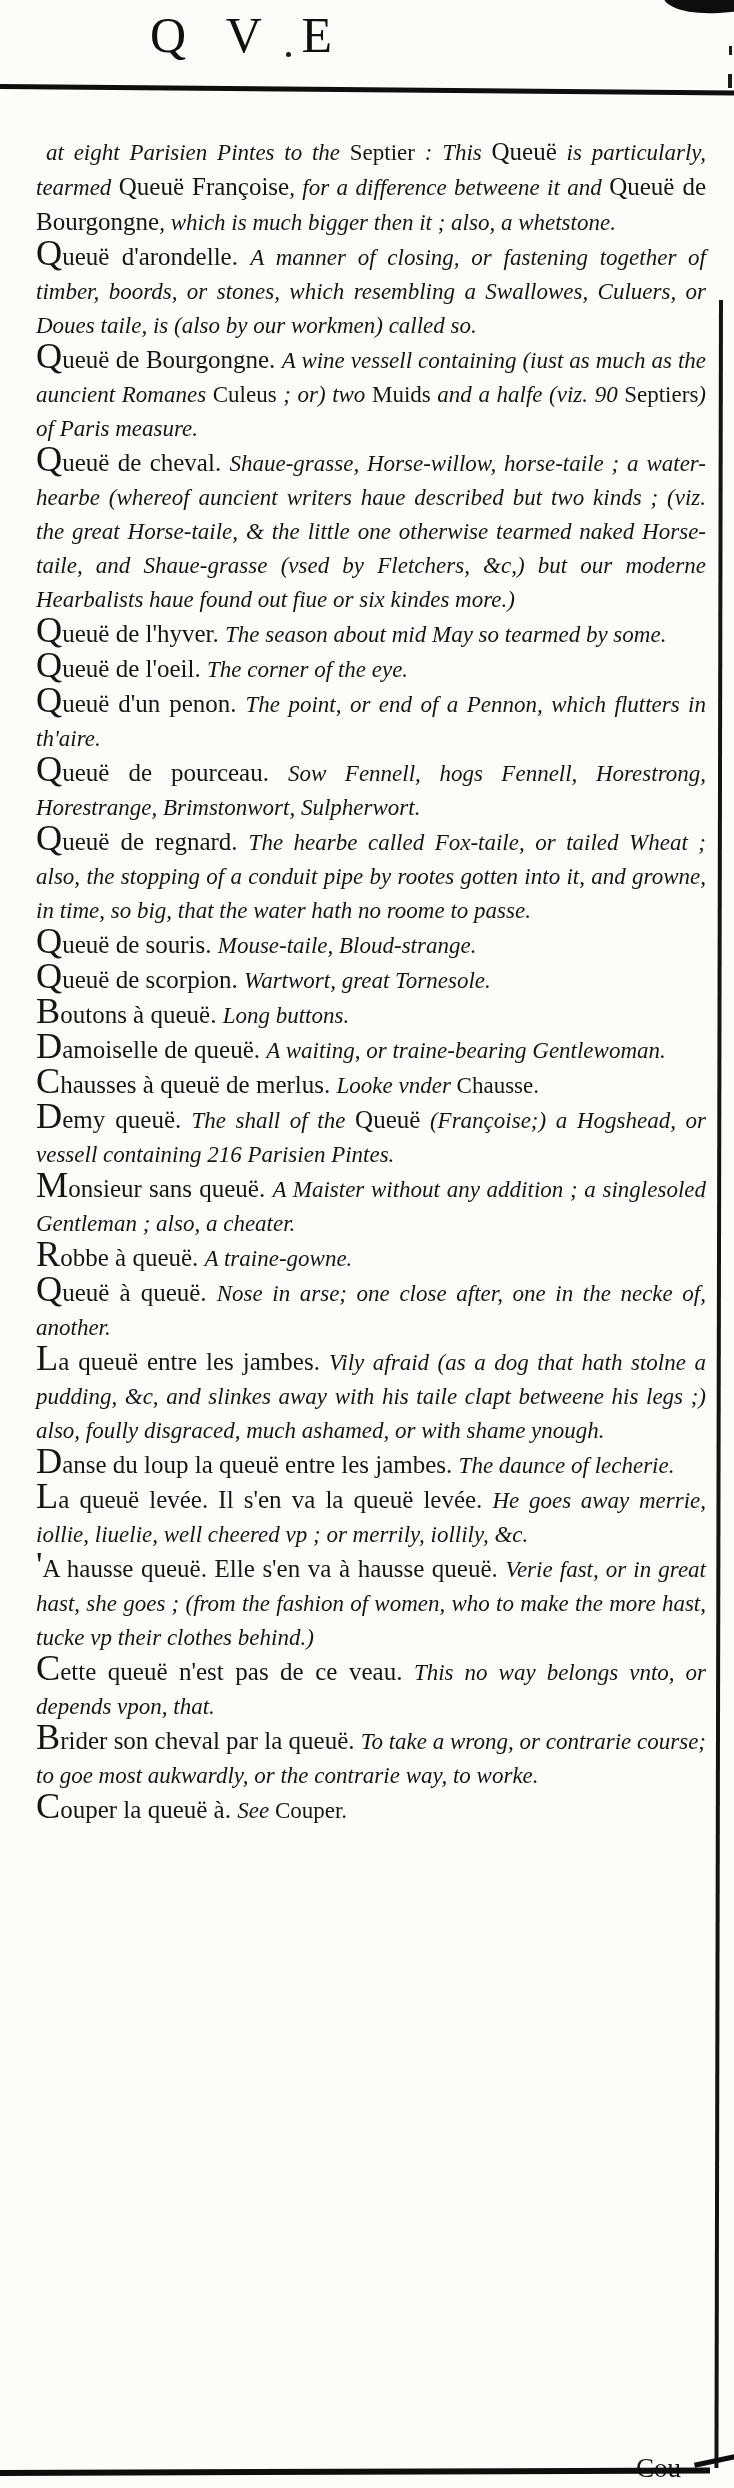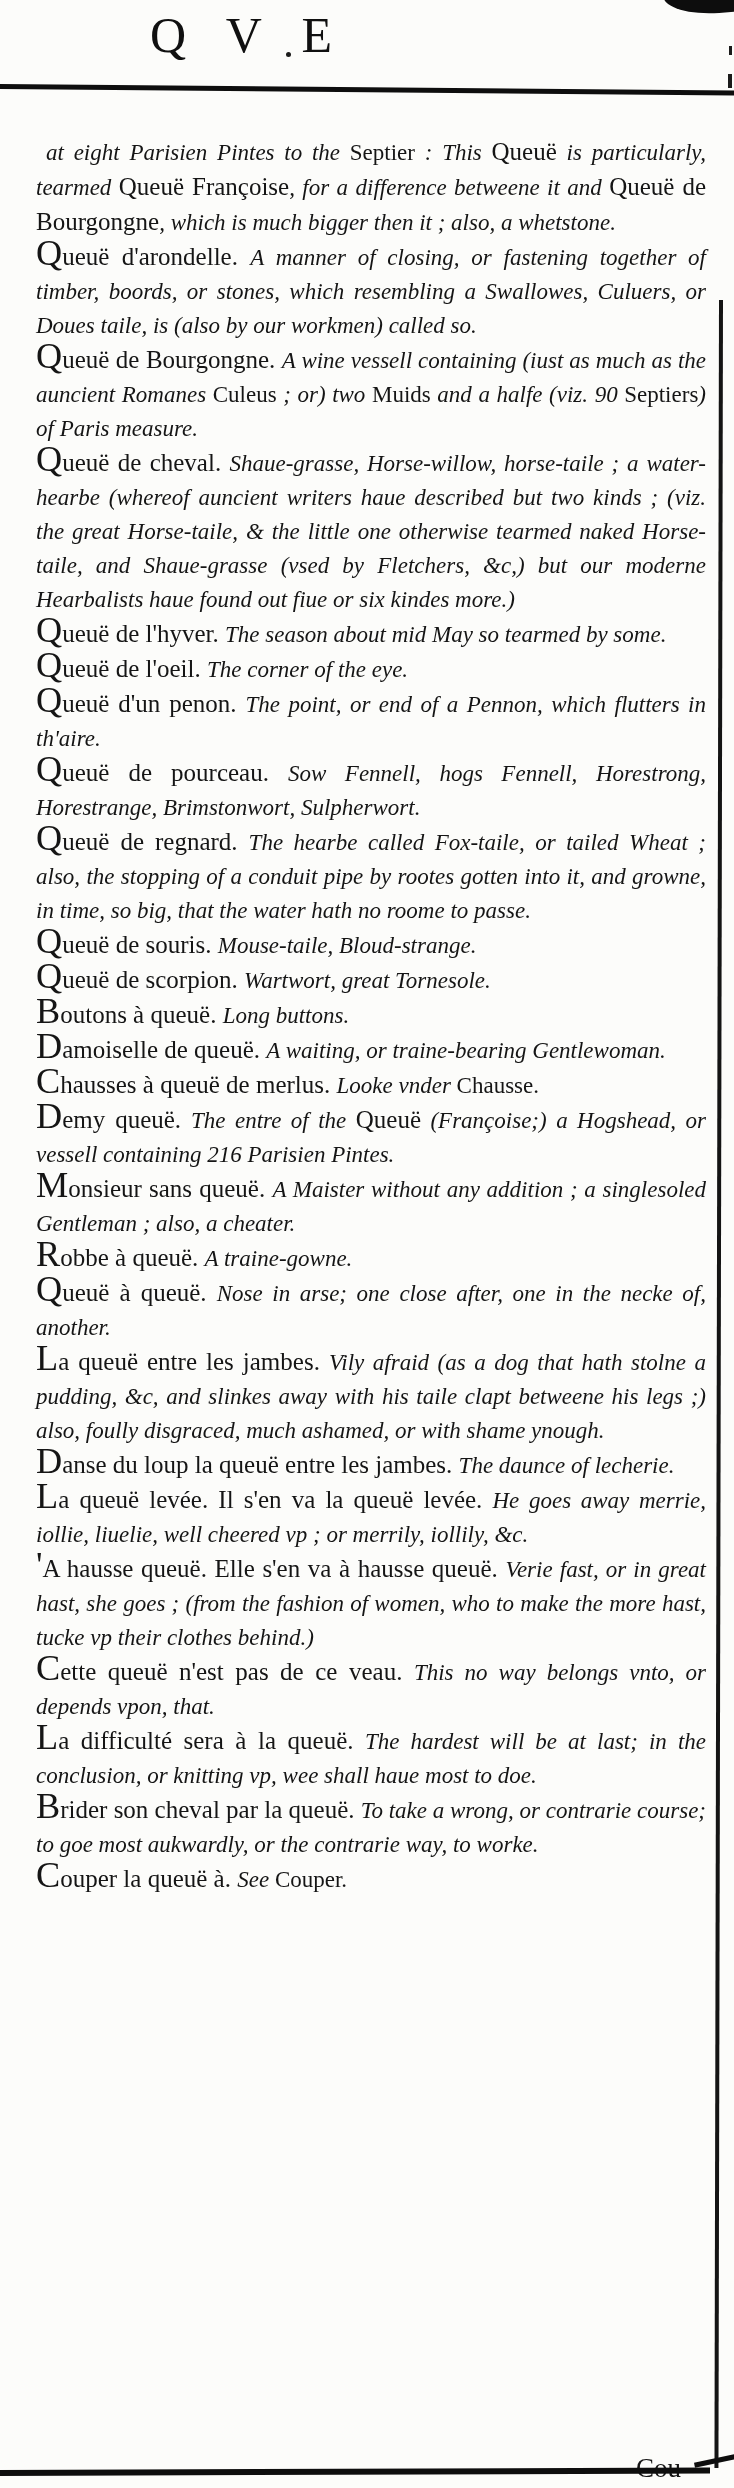--- a/index.html
+++ b/index.html
@@ -81,30 +81,29 @@
       <p class="entry"><span class="head"><span class="initial">Q</span>ueuë de l'hyver. </span><span class="seg-i">The season about mid May so tearmed by some.</span></p>
       <p class="entry"><span class="head"><span class="initial">Q</span>ueuë de l'oeil. </span><span class="seg-i">The corner of the eye.</span></p>
       <p class="entry"><span class="head"><span class="initial">Q</span>ueuë d'un penon. </span><span class="seg-i">The point, or end of a Pennon, which flutters in th'aire.</span></p>
       <p class="entry"><span class="head"><span class="initial">Q</span>ueuë de pourceau. </span><span class="seg-i">Sow Fennell, hogs Fennell, Horestrong, Horestrange, Brimstonwort, Sulpherwort.</span></p>
       <p class="entry"><span class="head"><span class="initial">Q</span>ueuë de regnard. </span><span class="seg-i">The hearbe called Fox-taile, or tailed Wheat ; also, the stopping of a conduit pipe by rootes gotten into it, and growne, in time, so big, that the water hath no roome to passe.</span></p>
       <p class="entry"><span class="head"><span class="initial">Q</span>ueuë de souris. </span><span class="seg-i">Mouse-taile, Bloud-strange.</span></p>
       <p class="entry"><span class="head"><span class="initial">Q</span>ueuë de scorpion. </span><span class="seg-i">Wartwort, great Tornesole.</span></p>
       <p class="entry"><span class="head"><span class="initial">B</span>outons à queuë. </span><span class="seg-i">Long buttons.</span></p>
       <p class="entry"><span class="head"><span class="initial">D</span>amoiselle de queuë. </span><span class="seg-i">A waiting, or traine-bearing Gentlewoman.</span></p>
       <p class="entry"><span class="head"><span class="initial">C</span>hausses à queuë de merlus. </span><span class="seg-i">Looke vnder </span><span class="seg-r">Chausse.</span></p>
-      <p class="entry"><span class="head"><span class="initial">D</span>emy queuë. </span><span class="seg-i">The entre of the </span><span class="seg-rl">Queuë</span><span class="seg-i"> (Françoise;) a Hogshead, or vessell containing 216 Parisien Pintes.</span></p>
+      <p class="entry"><span class="head"><span class="initial">D</span>emy queuë. </span><span class="seg-i">The shall of the </span><span class="seg-rl">Queuë</span><span class="seg-i"> (Françoise;) a Hogshead, or vessell containing 216 Parisien Pintes.</span></p>
       <p class="entry"><span class="head"><span class="initial">M</span>onsieur sans queuë. </span><span class="seg-i">A Maister without any addition ; a singlesoled Gentleman ; also, a cheater.</span></p>
       <p class="entry"><span class="head"><span class="initial">R</span>obbe à queuë. </span><span class="seg-i">A traine-gowne.</span></p>
       <p class="entry"><span class="head"><span class="initial">Q</span>ueuë à queuë. </span><span class="seg-i">Nose in arse; one close after, one in the necke of, another.</span></p>
       <p class="entry"><span class="head"><span class="initial">L</span>a queuë entre les jambes. </span><span class="seg-i">Vily afraid (as a dog that hath stolne a pudding, &amp;c, and slinkes away with his taile clapt betweene his legs ;) also, foully disgraced, much ashamed, or with shame ynough.</span></p>
       <p class="entry"><span class="head"><span class="initial">D</span>anse du loup la queuë entre les jambes. </span><span class="seg-i">The daunce of lecherie.</span></p>
       <p class="entry"><span class="head"><span class="initial">L</span>a queuë levée. Il s'en va la queuë levée. </span><span class="seg-i">He goes away merrie, iollie, liuelie, well cheered vp ; or merrily, iollily, &amp;c.</span></p>
       <p class="entry"><span class="head"><span class="initial">'</span>A hausse queuë. Elle s'en va à hausse queuë. </span><span class="seg-i">Verie fast, or in great hast, she goes ; (from the fashion of women, who to make the more hast, tucke vp their clothes behind.)</span></p>
       <p class="entry"><span class="head"><span class="initial">C</span>ette queuë n'est pas de ce veau. </span><span class="seg-i">This no way belongs vnto, or depends vpon, that.</span></p>
-      <p class="entry"><span class="head"><span class="initial">L</span>a difficulté sera à la queuë. </span><span class="seg-i">The hardest will be at last; in the conclusion, or knitting vp, wee shall haue most to doe.</span></p>
       <p class="entry"><span class="head"><span class="initial">B</span>rider son cheval par la queuë. </span><span class="seg-i">To take a wrong, or contrarie course; to goe most aukwardly, or the contrarie way, to worke.</span></p>
       <p class="entry"><span class="head"><span class="initial">C</span>ouper la queuë à. </span><span class="seg-i">See </span><span class="seg-r">Couper.</span></p>
     </div>
 
   <div class="catchword">Cou-</div>
 
   <div class="border-right"></div>
   <div class="rule-bottom"></div>
   <div class="rule-bottom-tail"></div>
 

